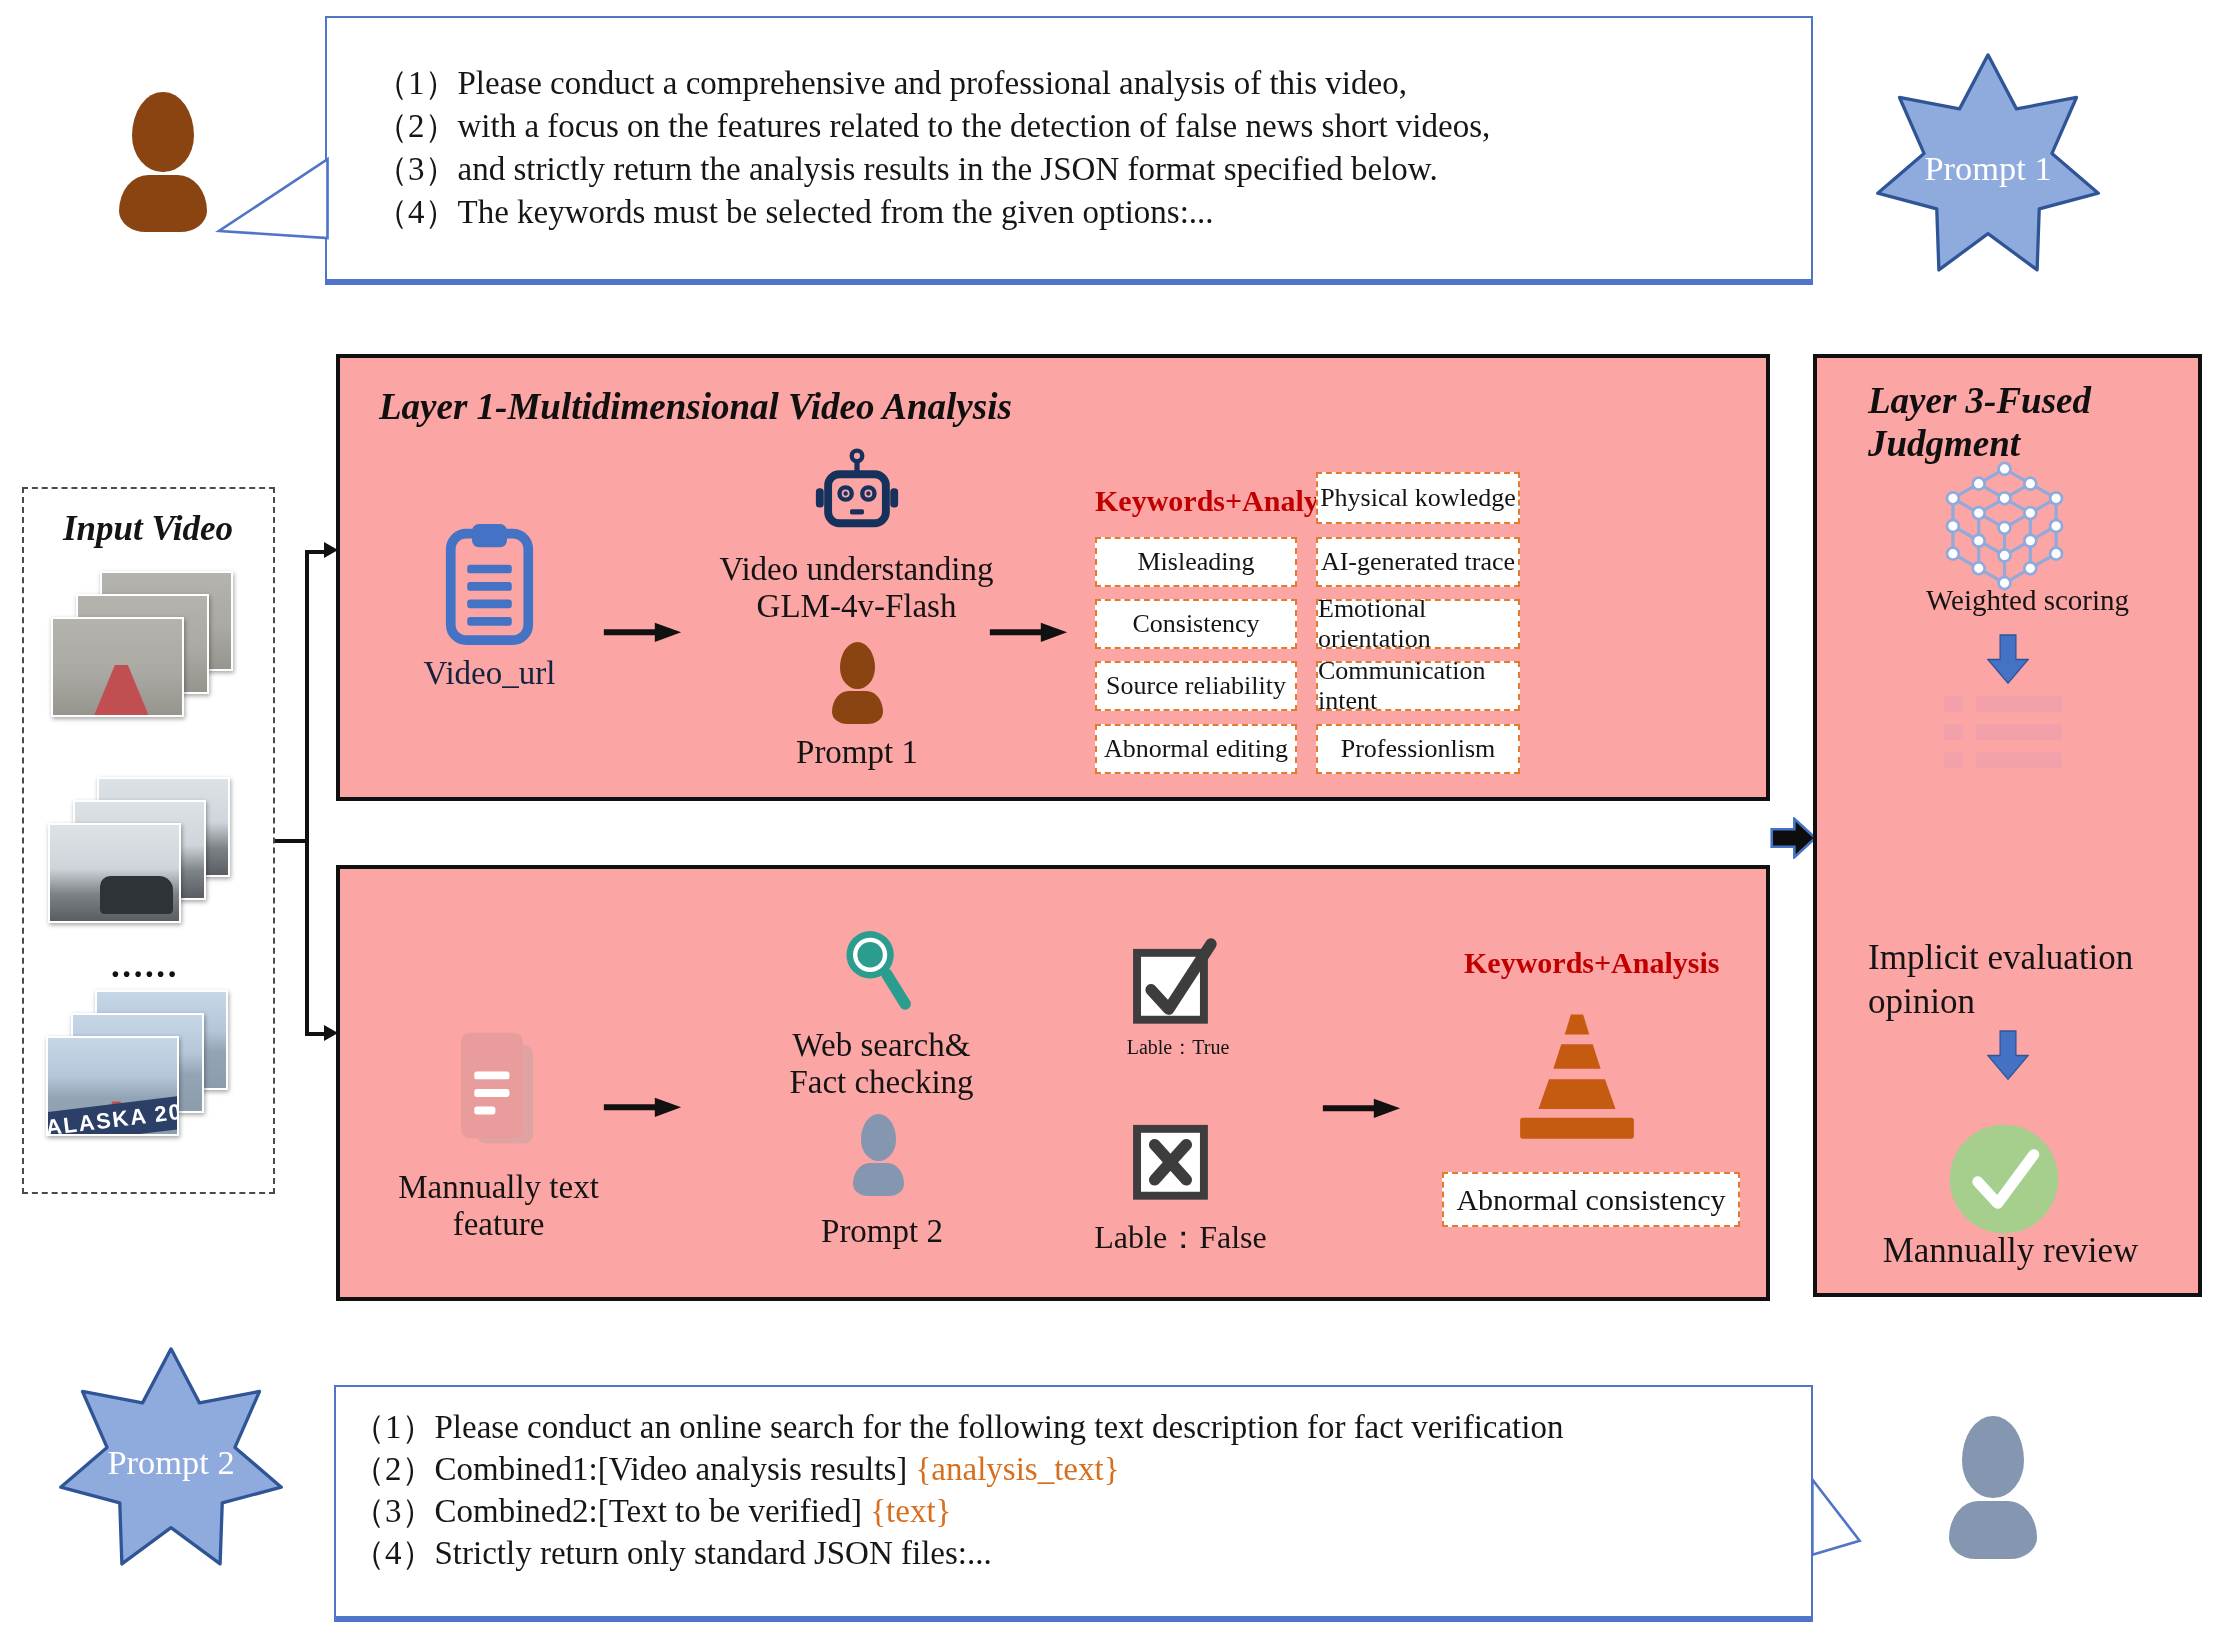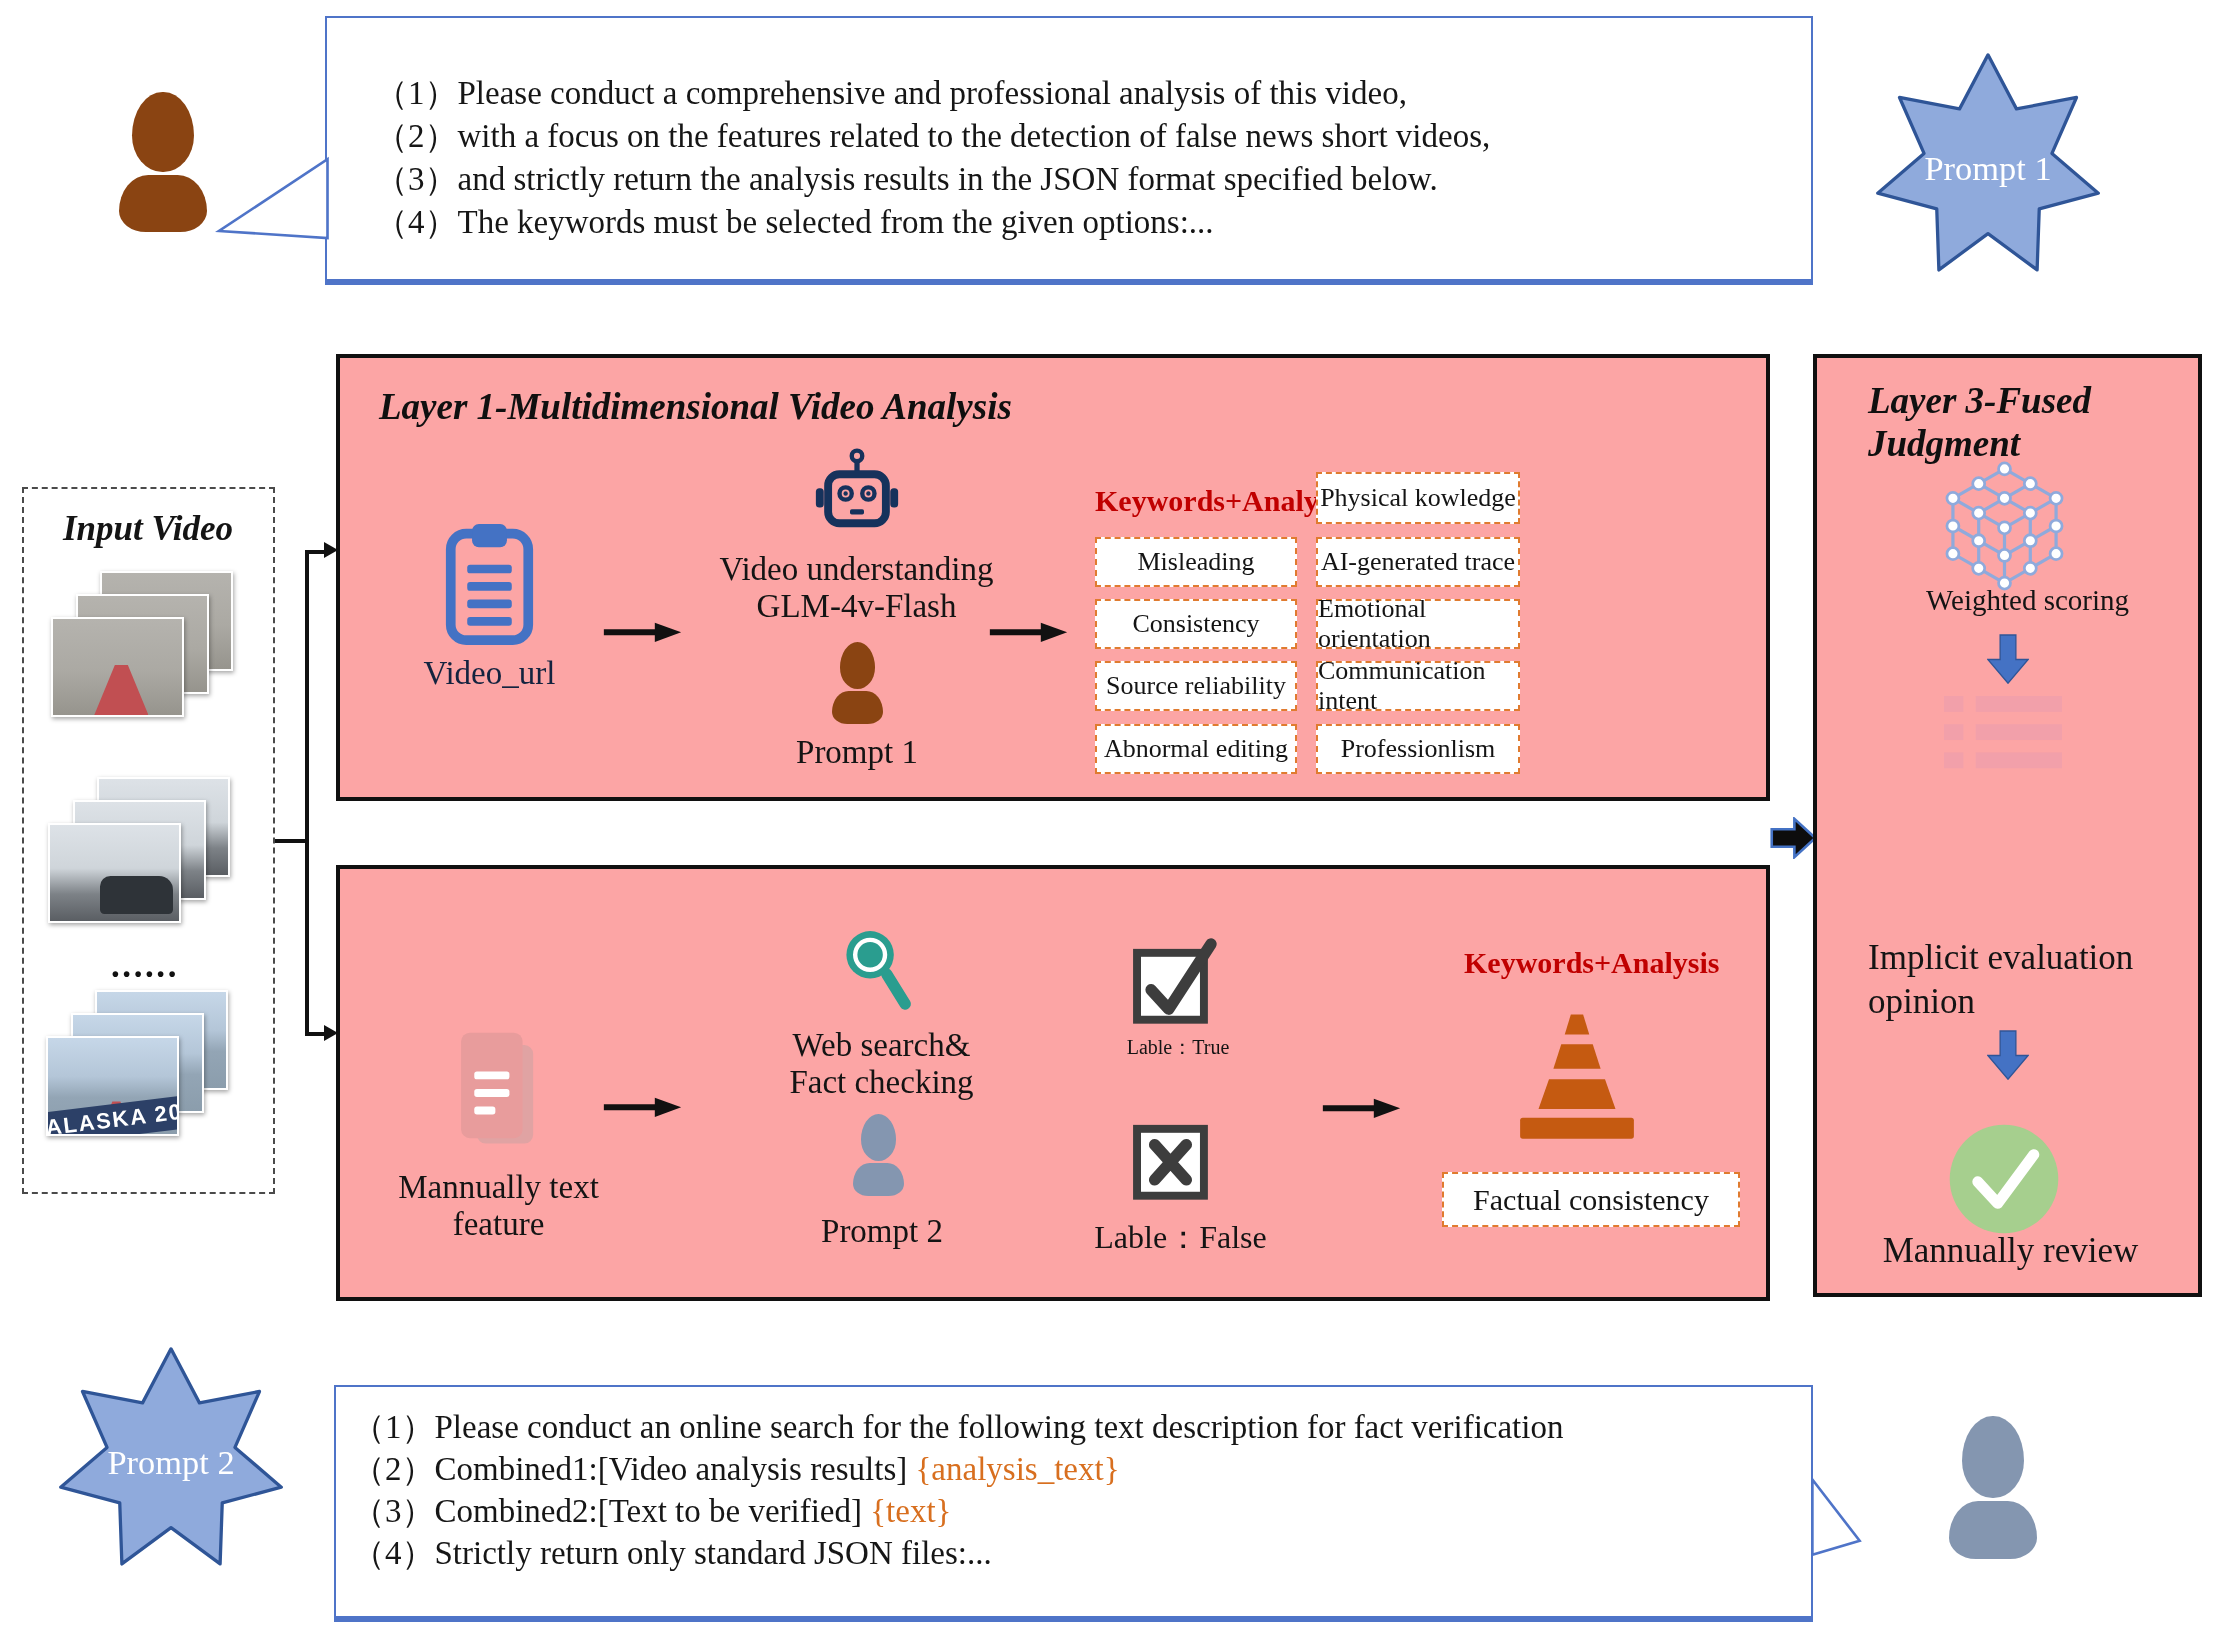--- a/index.html
+++ b/index.html
@@ -3,21 +3,21 @@
 <meta charset="utf-8">
 <style>
   * { margin:0; padding:0; box-sizing:border-box; }
   body { background:#fff; font-family:"Liberation Serif","DejaVu Serif",serif; }
   .canvas { position:relative; width:2225px; height:1646px; background:#fff; overflow:hidden; }
   .abs { position:absolute; }
 
   
   .bubble { position:absolute; background:#fff; border:2.6px solid #4f74c8; border-bottom-width:6.1px; }
   .bubble-text { color:#161616; font-size:33px; line-height:43px; }
-  .bb-top .bubble-text { padding:44px 26px 0 48px;margin-top:10px; }
+  .bb-top .bubble-text { padding:44px 26px 0 48px; }
   .bb-bottom .bubble-text { padding:19.3px 21px 0 16px; line-height:42px; }
   .hl { color:#d86f1f; }
 
   
   .layerbox { position:absolute; border:4.4px solid #101010; background:#fca5a5; }
   .layer-title { position:absolute; font-weight:bold; font-style:italic; font-size:37px; color:#101010; line-height:1.15; }
 
   
   .inputbox { position:absolute; border:2.6px dashed #4a4a4a; background:#fff; }
 
@@ -231,21 +231,21 @@
         <polygon points="60,3 90,14 60,25" fill="#111"></polygon>
     </svg>
 
     <div class="red-head" style="left:1124px;top:77px;width:228px">Keywords+Analysis</div>
     <svg class="abs" style="left:1167px;top:126px" width="140" height="149" viewBox="0 0 160 170">
       <rect x="15" y="140" width="130" height="24" rx="3" fill="#C55A11"></rect>
       <polygon points="36,130 124,130 112,96 48,96" fill="#C55A11"></polygon>
       <polygon points="53,84 107,84 98,56 62,56" fill="#C55A11"></polygon>
       <polygon points="66,45 94,45 87,22 73,22" fill="#C55A11"></polygon>
     </svg>
-    <div class="kw kw-big" style="left:1102px;top:303px;width:298px;height:55px">Factual consistency</div>
+    <div class="kw kw-big" style="left:1102px;top:303px;width:298px;height:55px">Abnormal consistency</div>
   </div>
 
   <svg class="abs" style="left:1770px;top:817px" width="47" height="42" viewBox="0 0 54 48">
     <polygon points="2,14 28,14 28,2 52,24 28,46 28,34 2,34" fill="#0d0d0d" stroke="#4472C4" stroke-width="3"></polygon>
   </svg>
 
   <div class="layerbox" style="left:1813px;top:354px;width:389px;height:943px">
     <div class="layer-title" style="left:51px;top:22px">
       <div>Layer 3-Fused</div>
       <div>Judgment</div>

